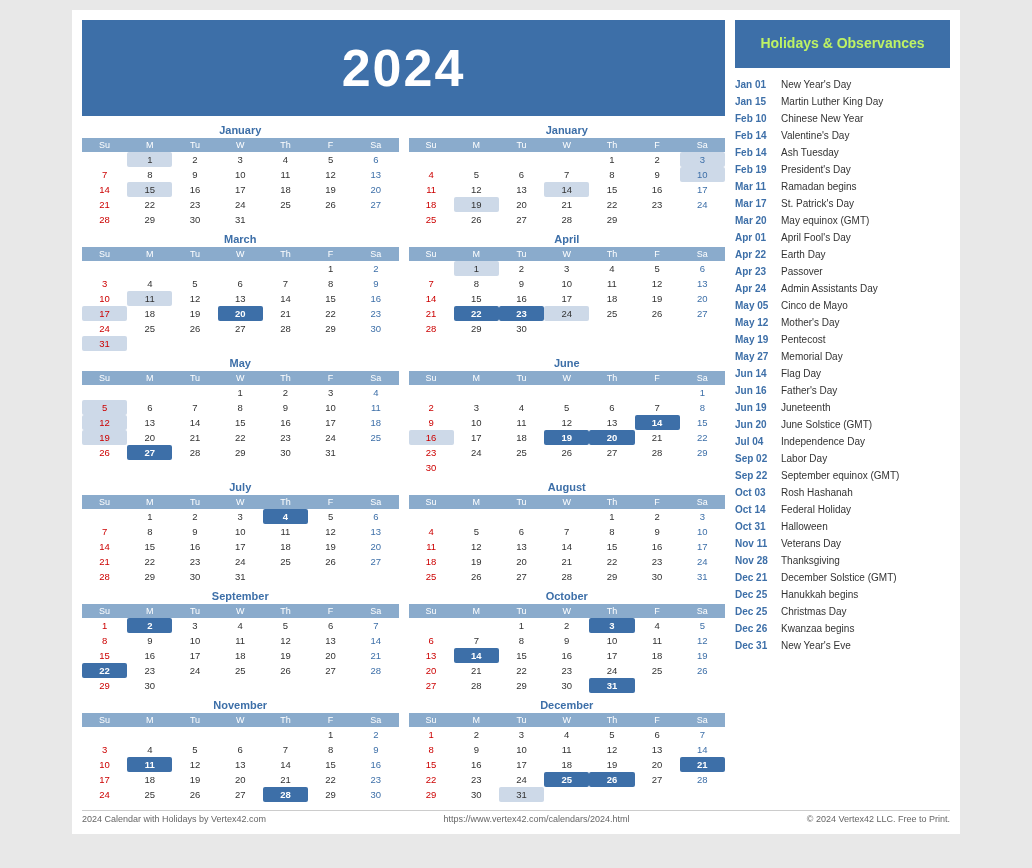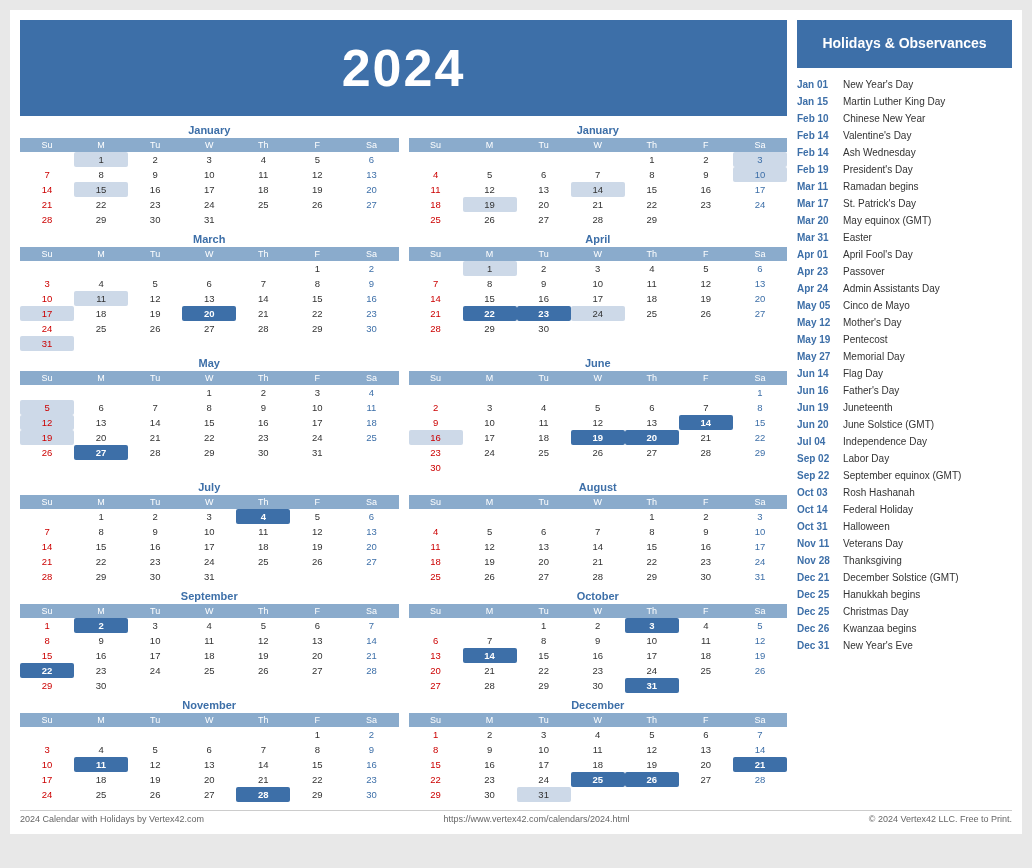--- a/index.html
+++ b/index.html
@@ -6,21 +6,21 @@
     body {
       background: #e8e8e8;
       font-family: Arial, sans-serif;
       display: flex;
       justify-content: center;
       align-items: flex-start;
       min-height: 868px;
       padding: 10px;
     }
     .page {
-      width: 1012px;
+      width: 888px;
       background: white;
       padding: 10px;
       display: flex;
       flex-direction: column;
     }
     .main-content {
       display: flex;
       flex-direction: row;
       gap: 0;
     }
@@ -86,21 +86,21 @@
     .month-table td.highlighted {
       background: #cdd9e8;
       border-radius: 2px;
     }
     .sidebar {
       width: 215px;
       margin-left: 10px;
     }
     .sidebar-title {
       background: #3d6fa8;
-      color: #ffffff;
+      color: #bef264;
       text-align: center;
       padding: 14px 8px;
       font-size: 14px;
       font-weight: bold;
       line-height: 1.4;
       margin-bottom: 8px;
     }
     .holiday-list {
       font-size: 10px;
       line-height: 1.7;
@@ -930,45 +930,45 @@
           <div class="holiday-item">
             <span class="holiday-date">Feb 10</span>
             <span class="holiday-name">Chinese New Year</span>
           </div>
           <div class="holiday-item">
             <span class="holiday-date">Feb 14</span>
             <span class="holiday-name">Valentine's Day</span>
           </div>
           <div class="holiday-item">
             <span class="holiday-date">Feb 14</span>
-            <span class="holiday-name">Ash Wednesday</span>
+            <span class="holiday-name">Ash Tuesday</span>
           </div>
           <div class="holiday-item">
             <span class="holiday-date">Feb 19</span>
             <span class="holiday-name">President's Day</span>
           </div>
           <div class="holiday-item">
             <span class="holiday-date">Mar 11</span>
             <span class="holiday-name">Ramadan begins</span>
           </div>
           <div class="holiday-item">
             <span class="holiday-date">Mar 17</span>
             <span class="holiday-name">St. Patrick's Day</span>
           </div>
           <div class="holiday-item">
             <span class="holiday-date">Mar 20</span>
             <span class="holiday-name">May equinox (GMT)</span>
           </div>
           <div class="holiday-item">
-            <span class="holiday-date">Mar 31</span>
-            <span class="holiday-name">Easter</span>
-          </div>
-          <div class="holiday-item">
             <span class="holiday-date">Apr 01</span>
             <span class="holiday-name">April Fool's Day</span>
+          </div>
+          <div class="holiday-item">
+            <span class="holiday-date">Apr 22</span>
+            <span class="holiday-name">Earth Day</span>
           </div>
           <div class="holiday-item">
             <span class="holiday-date">Apr 23</span>
             <span class="holiday-name">Passover</span>
           </div>
           <div class="holiday-item">
             <span class="holiday-date">Apr 24</span>
             <span class="holiday-name">Admin Assistants Day</span>
           </div>
           <div class="holiday-item">

